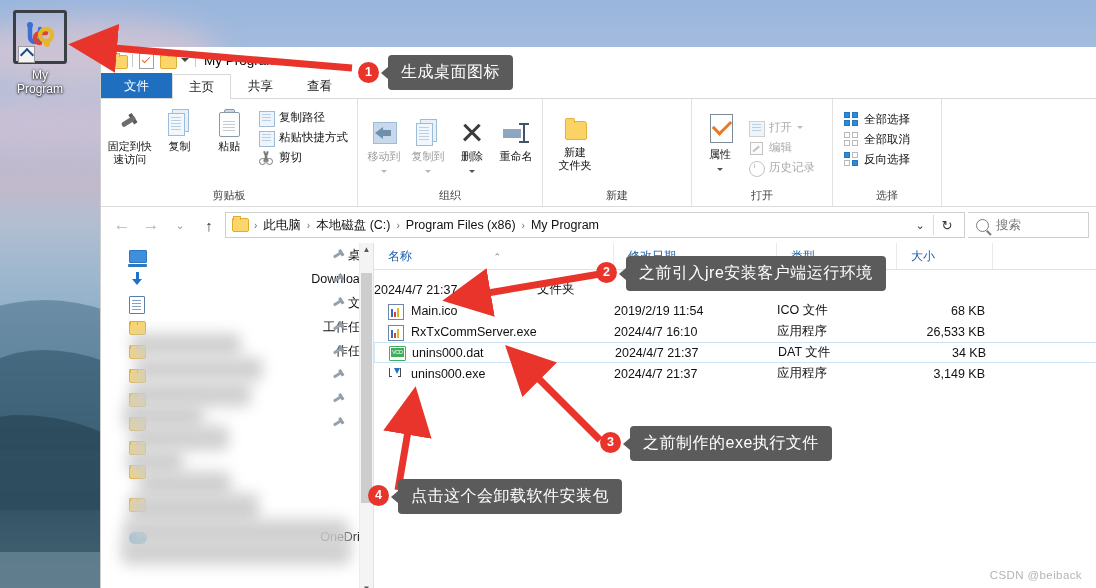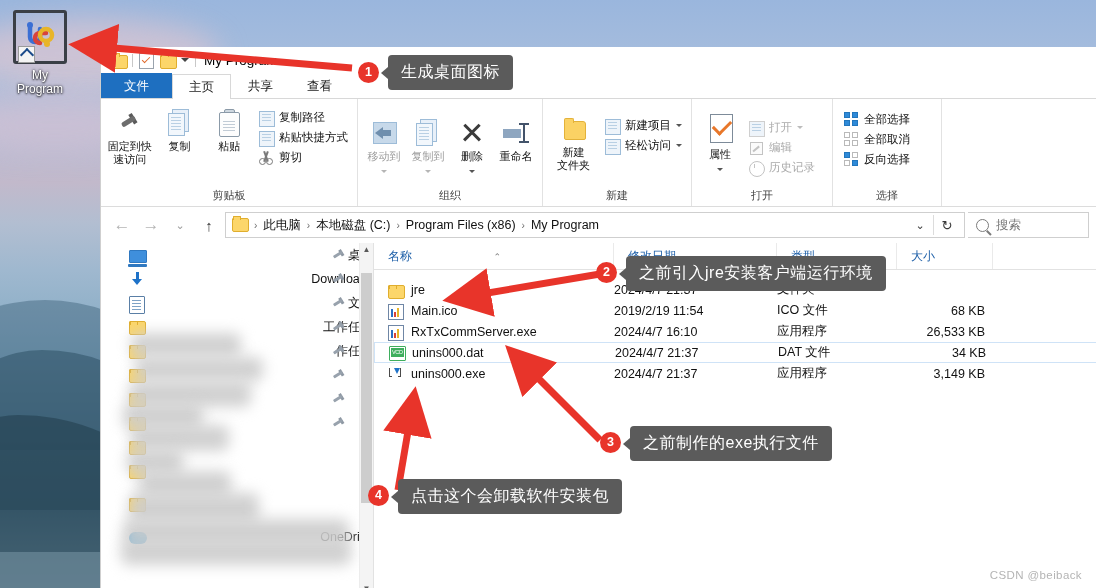--- a/index.html
+++ b/index.html
@@ -384,36 +384,20 @@
       <div class="rgbody" style="padding-top:6px;">
         <div class="bigbtn" style="width:52px;">
           <div class="bi">
               <div class="newfolder">
                 <div class="f"></div>
               </div>
             </div>
           <span>新建</span><br>
           <span>文件夹</span>
         </div>
-        <div class="smallcol" style="padding-top:8px;">
-          <div class="smallbtn">
-            <div class="sicon">
-                <div class="minidoc" style="margin-top:1px;"></div>
-              </div>
-            <span>新建项目</span>
-            <span class="arr-dn"></span>
-          </div>
-          <div class="smallbtn">
-            <div class="sicon">
-                <div class="minidoc" style="margin-top:1px;"></div>
-              </div>
-            <span>轻松访问</span>
-            <span class="arr-dn"></span>
-          </div>
-        </div>
       </div>
       <div class="rgtitle">新建</div>
     </div>
 
     <div class="rgroup" style="width:140px;">
       <div class="rgbody" style="padding-top:8px;">
         <div class="bigbtn" style="width:44px;">
           <div class="bi">
               <div class="propico">
                 <div class="pg"></div>
@@ -631,26 +615,20 @@
         <div class="colh" style="width:120px;">
           <span>类型</span>
         </div>
         <div class="colh" style="width:96px;">
           <span>大小</span>
         </div>
       </div>
 
       <div style="padding-top:9px;">
         <div class="frow">
-          <div class="fname">
-            <span class="fi">
-                <span class="fi-folder" style="display:block;position:relative;"></span>
-              </span>
-            <span>jre</span>
-          </div>
           <div class="fdate">2024/4/7 21:37</div>
           <div class="ftype">文件夹</div>
           <div class="fsize"></div>
         </div>
         <div class="frow">
           <div class="fname">
             <span class="fi">
                 <span class="fi-ico" style="display:block;margin-top:1px;">
                   <i></i>
                   <i></i>

